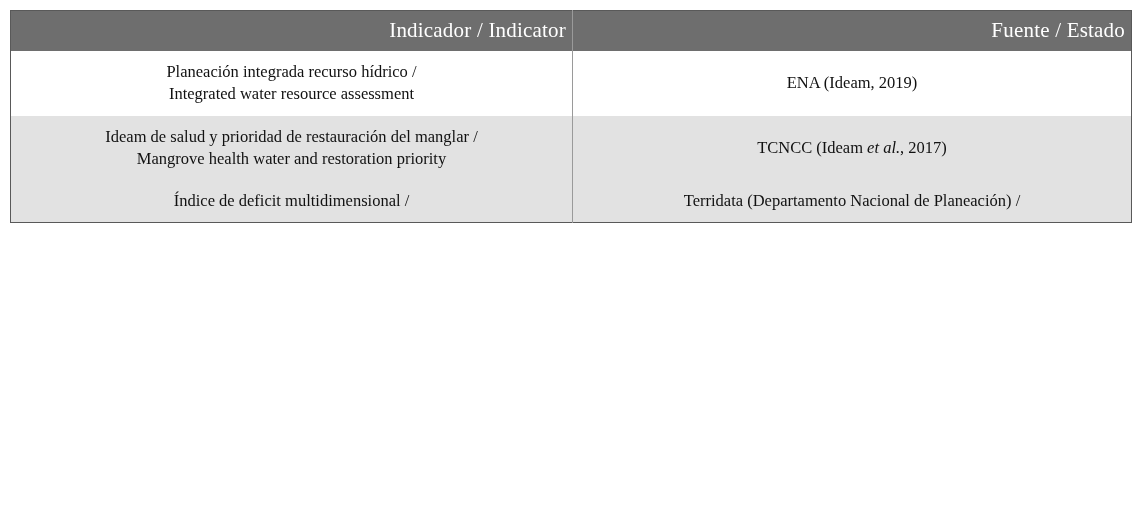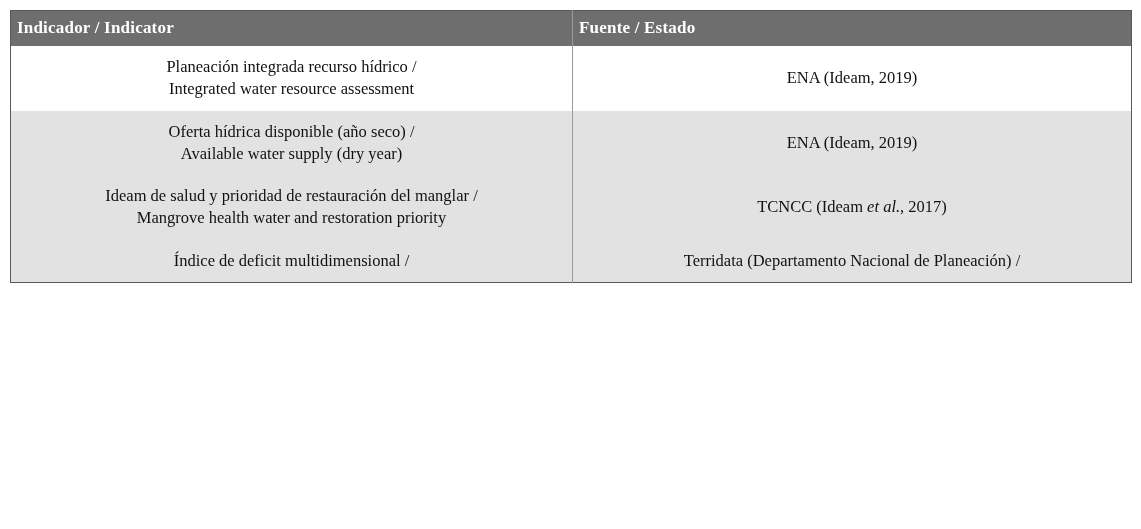--- a/index.html
+++ b/index.html
@@ -23,23 +23,23 @@
     border-collapse: collapse;
     table-layout: fixed;
     border: 1px solid #595959;
   }
   table.indicator-table col.col-indicator { width: 562px; }
   table.indicator-table col.col-source { width: 559px; }
 
   thead th {
     background: #6e6e6e;
     color: #ffffff;
-    font-weight: bold;
-    font-size: 17px;
-    text-align: left;
+    font-weight: normal;
+    font-size: 21px;
+    text-align: right;
     padding: 7px 6px 8px 6px;
     border-right: 1px solid #9a9a9a;
     letter-spacing: 0.2px;
   }
   thead th:last-child { border-right: none; }
 
   tbody td {
     text-align: center;
     font-size: 16.5px;
     color: #111111;
@@ -76,29 +76,20 @@
       <tr class="row-odd">
         <td>
           <span class="line">Planeación integrada recurso hídrico /</span>
           <span class="line">Integrated water resource assessment</span>
         </td>
         <td>
           <span class="line">ENA (Ideam, 2019)</span>
         </td>
       </tr>
 
-      <tr class="row-even">
-        <td>
-          <span class="line">Oferta hídrica disponible (año seco) /</span>
-          <span class="line">Available water supply (dry year)</span>
-        </td>
-        <td>
-          <span class="line">ENA (Ideam, 2019)</span>
-        </td>
-      </tr>
 
 
 
 
       <tr class="row-even">
         <td>
           <span class="line">Ideam de salud y prioridad de restauración del manglar /</span>
           <span class="line">Mangrove health water and restoration priority</span>
         </td>
         <td>

